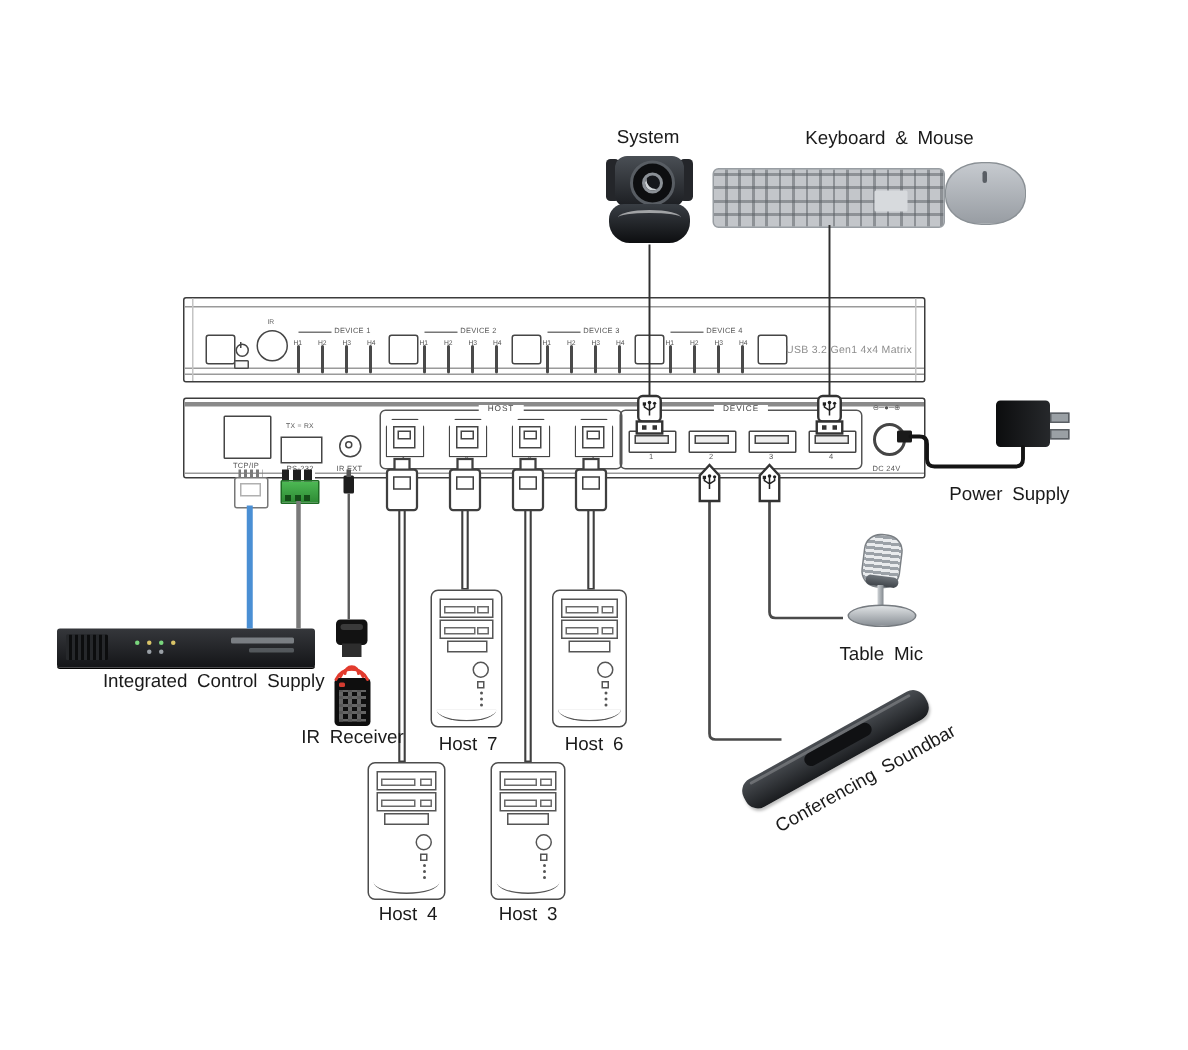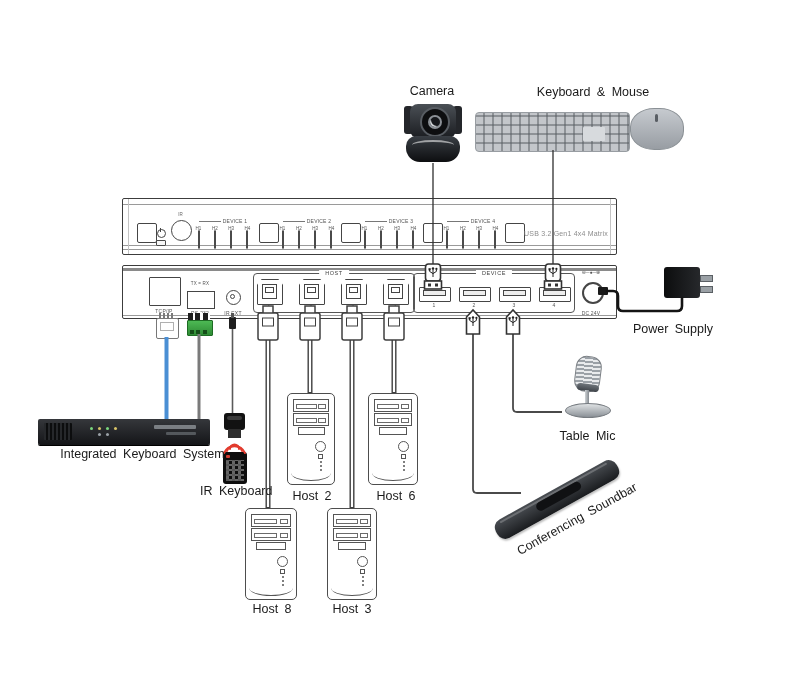--- a/index.html
+++ b/index.html
@@ -446,23 +446,23 @@
         <rect x="-5.5" y="318" width="11" height="8" fill="none" stroke-width="1"></rect>
       </g>
     <g transform="translate(394,0)">
         <rect x="-5" y="306" width="10" height="8"></rect>
         <rect x="-10" y="313" width="20" height="27" rx="2"></rect>
         <rect x="-5.5" y="318" width="11" height="8" fill="none" stroke-width="1"></rect>
       </g>
   </g>
 </svg>
 
-<div class="lbl" style="left:396px;top:84px;width:72px;">Camera</div>
+<div class="lbl" style="left:396px;top:84px;width:72px;">System</div>
 <div class="lbl" style="left:523px;top:85px;width:140px;">Keyboard &amp; Mouse</div>
 <div class="lbl" style="left:618px;top:322px;width:95px;text-align:right;">Power Supply</div>
 <div class="lbl" style="left:550px;top:429px;width:75px;">Table Mic</div>
 <div class="lbl sbar-lbl" style="left:497px;top:512px;width:160px;">Conferencing Soundbar</div>
-<div class="lbl" style="left:45px;top:447px;width:195px;">Integrated Keyboard System</div>
-<div class="lbl" style="left:200px;top:484px;width:70px;">IR Keyboard</div>
-<div class="lbl" style="left:282px;top:489px;width:60px;">Host 2</div>
+<div class="lbl" style="left:45px;top:447px;width:195px;">Integrated Control Supply</div>
+<div class="lbl" style="left:200px;top:484px;width:70px;">IR Receiver</div>
+<div class="lbl" style="left:282px;top:489px;width:60px;">Host 7</div>
 <div class="lbl" style="left:366px;top:489px;width:60px;">Host 6</div>
-<div class="lbl" style="left:242px;top:602px;width:60px;">Host 8</div>
+<div class="lbl" style="left:242px;top:602px;width:60px;">Host 4</div>
 <div class="lbl" style="left:322px;top:602px;width:60px;">Host 3</div>
 
 </body></html>

